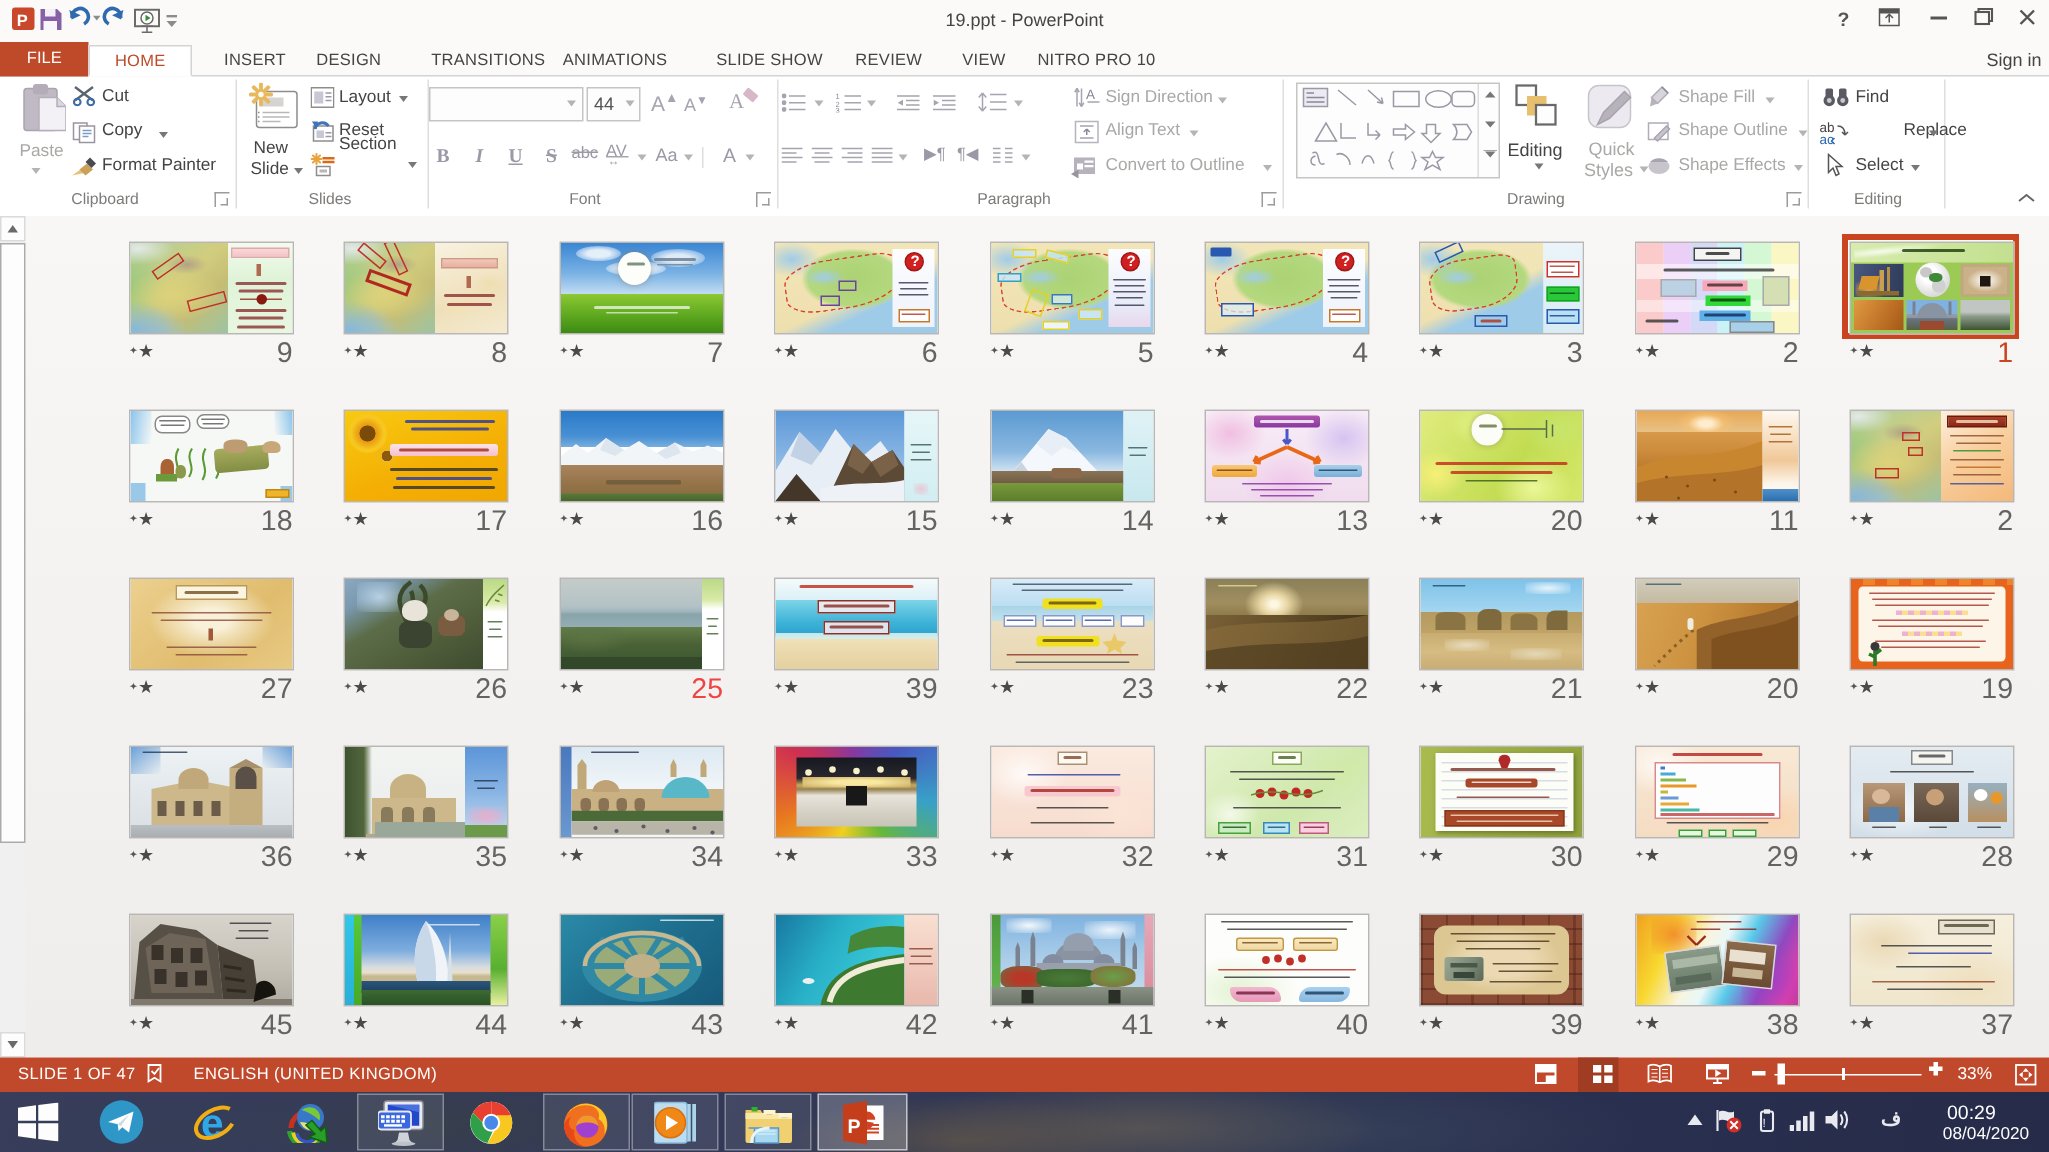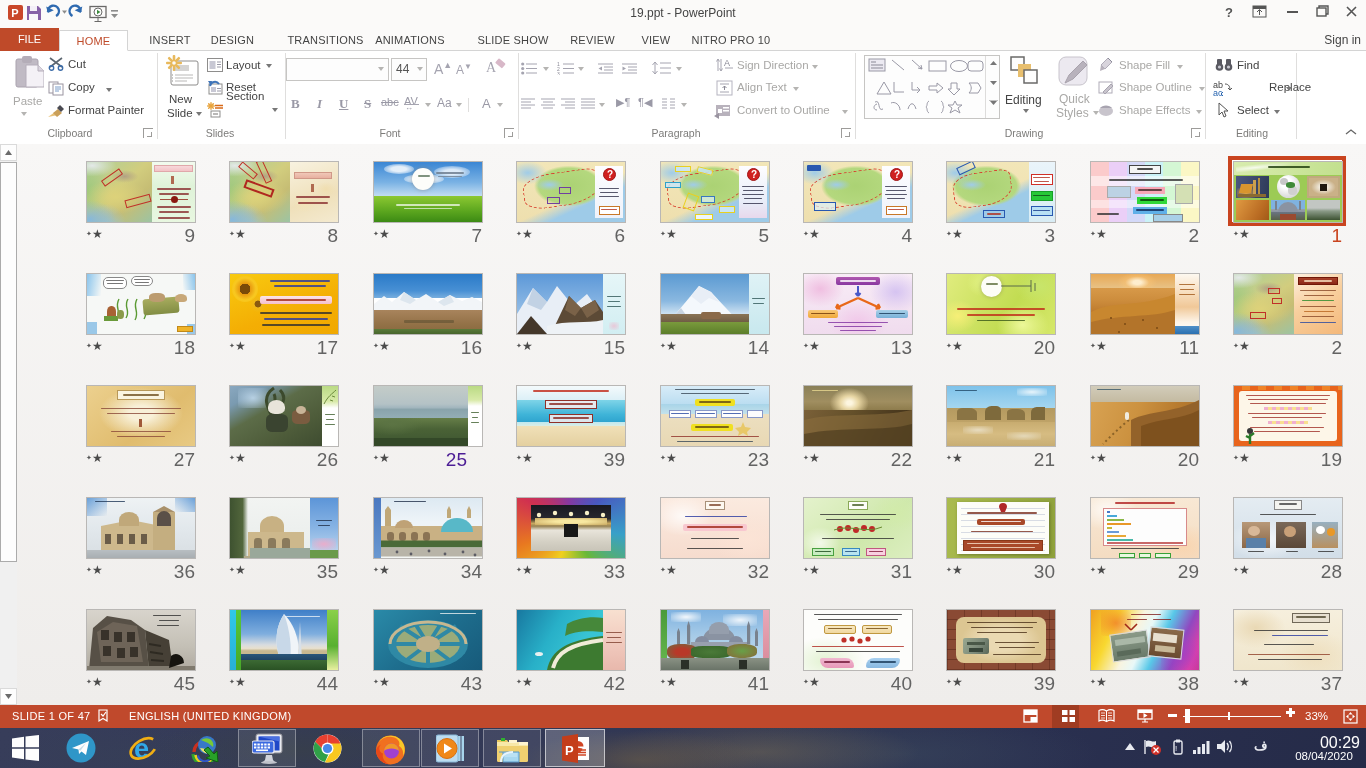--- a/index.html
+++ b/index.html
@@ -801,21 +801,21 @@
     <div style="left:0px;top:52px;width:94px;height:8px;background:#334828;"></div>
     <div style="left:94px;top:0px;width:14px;height:60px;background:#fff;"></div>
     <div style="left:94px;top:0px;width:14px;height:20px;background:linear-gradient(#bada84,#d8eaa8 70%,#fff);"></div>
     <div style="left:97px;top:26px;width:8px;height:1.2px;background:#406030;border-radius:1px;opacity:.8"></div>
     <div style="left:98px;top:31px;width:6px;height:1.2px;background:#406030;border-radius:1px;opacity:.8"></div>
     <div style="left:97px;top:36px;width:8px;height:1.2px;background:#406030;border-radius:1px;opacity:.8"></div>
   </div>
 <div class="ab" style="left:373px;top:449px;width:110px;height:22px">
     <span style="position:absolute;left:0px;top:5px;font-size:7px;color:#555">✦</span>
     <span style="position:absolute;left:6px;top:2px;font-size:12px;color:#4a4a4a">★</span>
-    <span style="position:absolute;right:16px;top:0px;font-size:19px;color:#4c1d95">25</span>
+    <span style="position:absolute;right:1px;top:0px;font-size:19px;color:#ef4444">25</span>
   </div>
 <div class="ab th" style="left:516px;top:385px;border:1px solid #b9b7b5;">
     <div style="left:0px;top:0px;width:108px;height:16px;background:linear-gradient(#f4fafc,#d8eef6);"></div>
     <div style="left:0px;top:14px;width:108px;height:24px;background:linear-gradient(#7ed4e8,#3fb4d8 60%,#2aa0cc);"></div>
     <div style="left:0px;top:36px;width:108px;height:6px;background:linear-gradient(#bfe8f0,#e8f0e0);"></div>
     <div style="left:0px;top:40px;width:108px;height:20px;background:linear-gradient(#f0e0b8,#e4d0a0);"></div>
     <div style="left:16px;top:4px;width:76px;height:1.5px;background:#c02818;border-radius:1px;opacity:.8"></div>
     <div style="left:28px;top:14px;width:52px;height:9px;background:rgba(250,240,240,.85);border:1.5px solid #903028"></div>
     <div style="left:32px;top:17px;width:44px;height:1.6px;background:#8a2820;border-radius:1px;opacity:.8"></div>
     <div style="left:32px;top:28px;width:44px;height:9px;background:rgba(250,240,240,.85);border:1.5px solid #903028"></div>
@@ -1507,13 +1507,13 @@
       <rect x="4.5" y="8" width="3" height="7"></rect>
       <rect x="9" y="5" width="3" height="10"></rect>
       <rect x="13.5" y="2" width="3" height="13"></rect>
     </g>
   </svg>
 <svg class="ab" style="left:1216px;top:738px" width="17" height="17">
     <path d="M1 6 L5 6 9 2 9 15 5 11 1 11 z" fill="#e8eaf0"></path>
     <path d="M11 5 a6 6 0 0 1 0 7 M13.5 3 a9 9 0 0 1 0 11" stroke="#e8eaf0" stroke-width="1.4" fill="none"></path>
   </svg>
 <div class="ab" style="left:1254px;top:738px;font-size:13px;color:#e8eaf0;font-weight:bold">ف</div>
-<div class="ab" style="left:1298px;top:734px;width:62px;font-size:16px;color:#fdfdfd;text-align:right">00:29</div>
+<div class="ab" style="left:1298px;top:734px;width:62px;font-size:13px;color:#fdfdfd;text-align:left">00:29</div>
 <div class="ab" style="left:1288px;top:750px;width:72px;font-size:11.5px;color:#fdfdfd;text-align:center">08/04/2020</div>
 </body></html>

